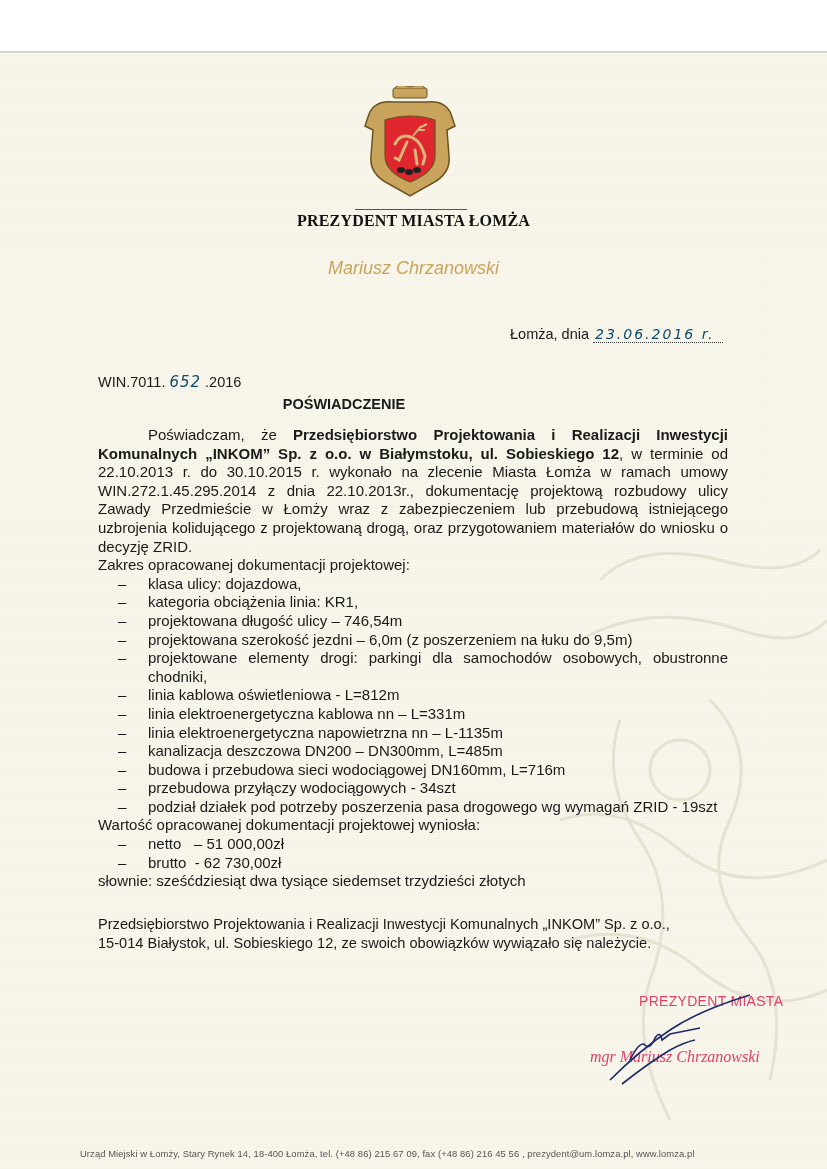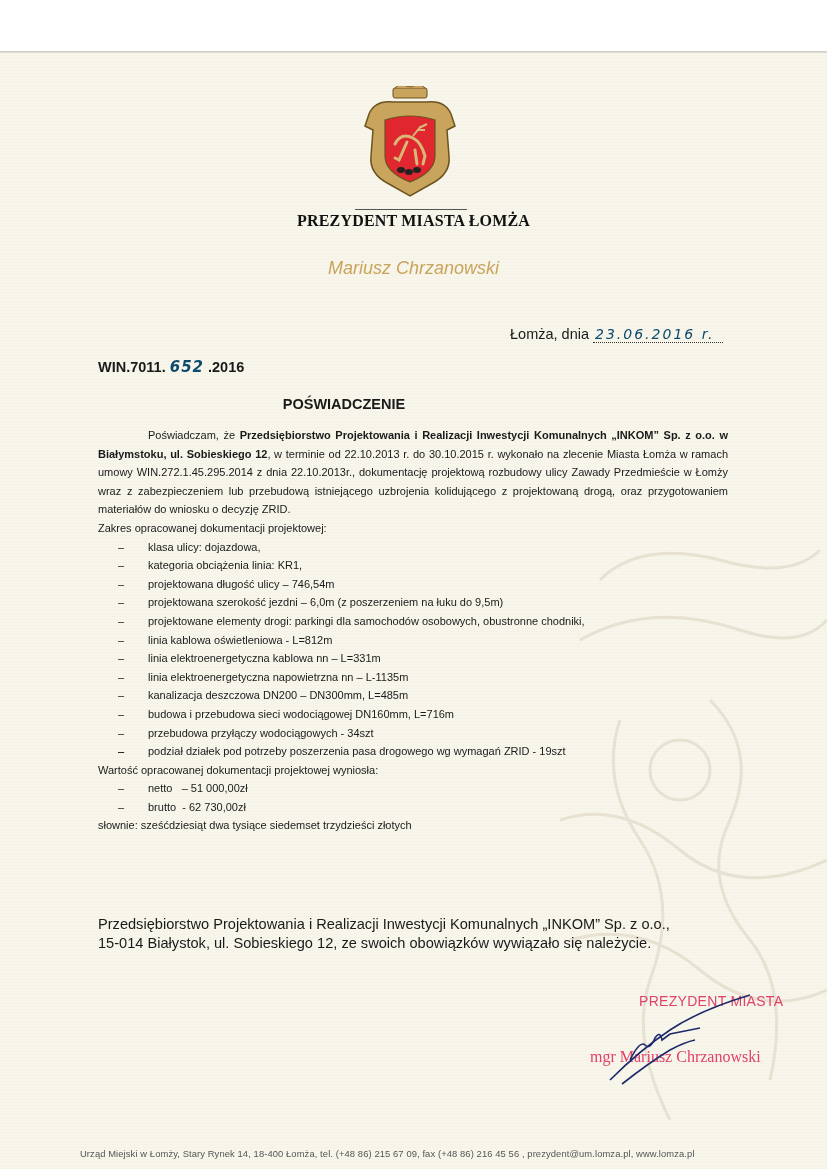--- a/index.html
+++ b/index.html
@@ -47,46 +47,46 @@
     position: absolute; left: 510px; top: 326px; font-size: 14.5px;
   }
   .handwrite {
     font-family: "DejaVu Sans", sans-serif; font-style: italic; color: #0c4a6e; font-size: 14px;
     letter-spacing: 2px;
   }
   .date-value {
     display: inline-block; border-bottom: 1px dotted #333; padding: 0 2px; min-width: 130px;
   }
   .ref-number {
-    position: absolute; left: 98px; top: 358px; font-size: 14.5px; font-weight: bold;
+    position: absolute; left: 98px; top: 373px; font-size: 14.5px;
   }
   .ref-number .handwrite { font-size: 15px; letter-spacing: 1px; margin: 0 4px; }
   .doc-title {
     position: absolute; left: 0; top: 396px; width: 688px; text-align: center;
     font-size: 14.5px; font-weight: bold;
   }
   .body-text {
     position: absolute; left: 98px; top: 426px; width: 630px;
-    font-size: 11px; line-height: 18.6px;
+    font-size: 15px; line-height: 18.6px;
   }
   .para { text-align: justify; text-indent: 50px; }
   .para b { font-weight: bold; }
   .list { list-style: none; margin-left: 20px; }
   .list li { position: relative; padding-left: 30px; text-align: justify; }
   .list li .dash { position: absolute; left: 0; top: 0; }
   .values-list li { padding-left: 30px; }
   .closing {
     position: absolute; left: 98px; top: 915px; width: 630px;
     font-size: 14.6px; line-height: 18.6px;
   }
   .stamp-title {
     position: absolute; left: 597px; top: 993px; font-size: 14px; color: #e0426a; letter-spacing: 0.3px; margin-left: 42px;
   }
   .stamp-name {
-    position: absolute; left: 590px; top: 1048px; font-family: "Liberation Serif", serif; font-size: 16px; color: #e0426a;
+    position: absolute; left: 590px; top: 1048px; font-family: "Liberation Serif", serif; font-style: italic; font-size: 16px; color: #e0426a;
   }
   .signature {
     position: absolute; left: 600px; top: 990px; width: 190px; height: 110px;
   }
   .footer {
     position: absolute; left: 80px; top: 1148px; width: 700px;
     font-size: 9.4px; color: #555; letter-spacing: 0.1px;
   }
 </style>
 </head>

